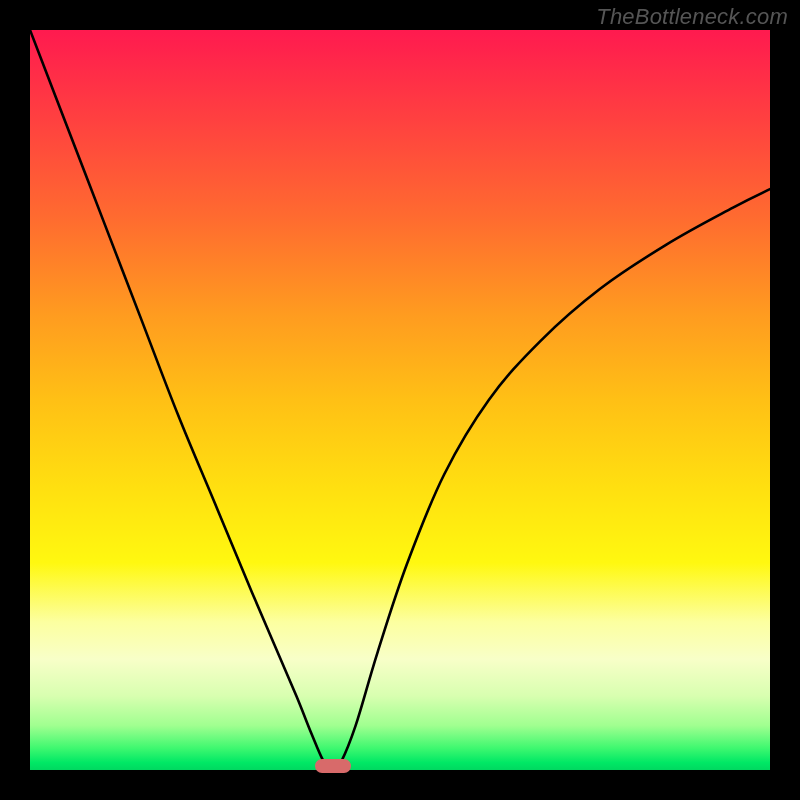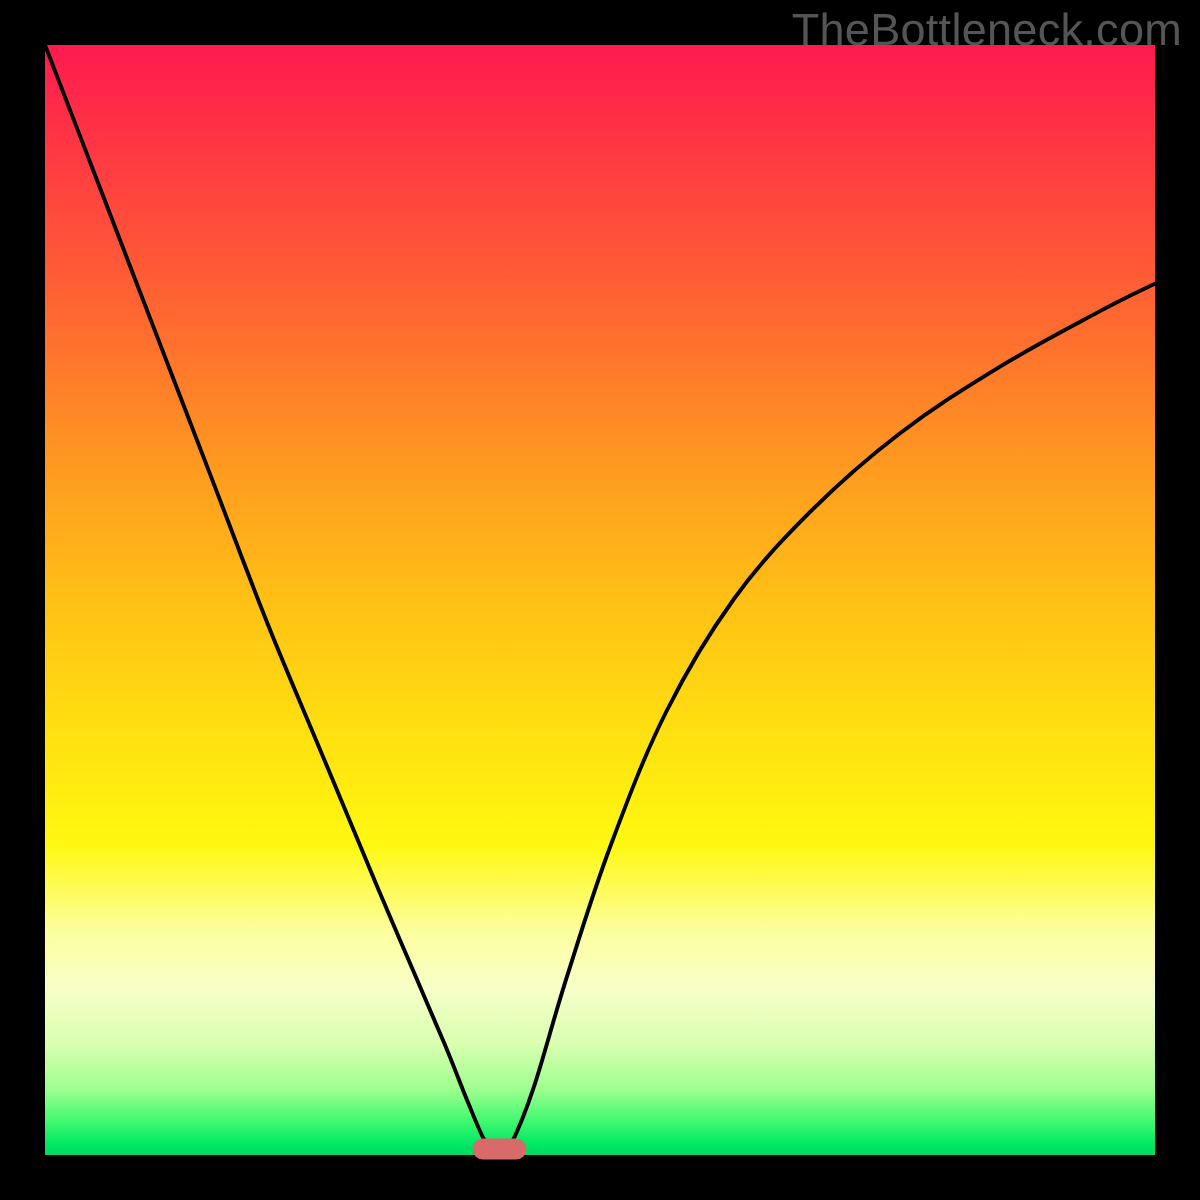--- a/index.html
+++ b/index.html
@@ -37,24 +37,25 @@
       #a0ff90 94%,
       #40f870 97%,
       #00e865 99%,
       #00d860 100%);
   }
   .watermark {
     position: absolute;
     top: 4px;
     right: 12px;
     color: #555;
-    font-size: 30px;
+    font-size: 22px;
     letter-spacing: 0.2px;
     font-weight: 500;
     user-select: none;
+    font-style: italic;
   }
   svg.curve {
     position: absolute;
     left: 0; top: 0;
     width: 740px; height: 740px;
   }
   .marker {
     position: absolute;
     width: 36px;
     height: 14px;

